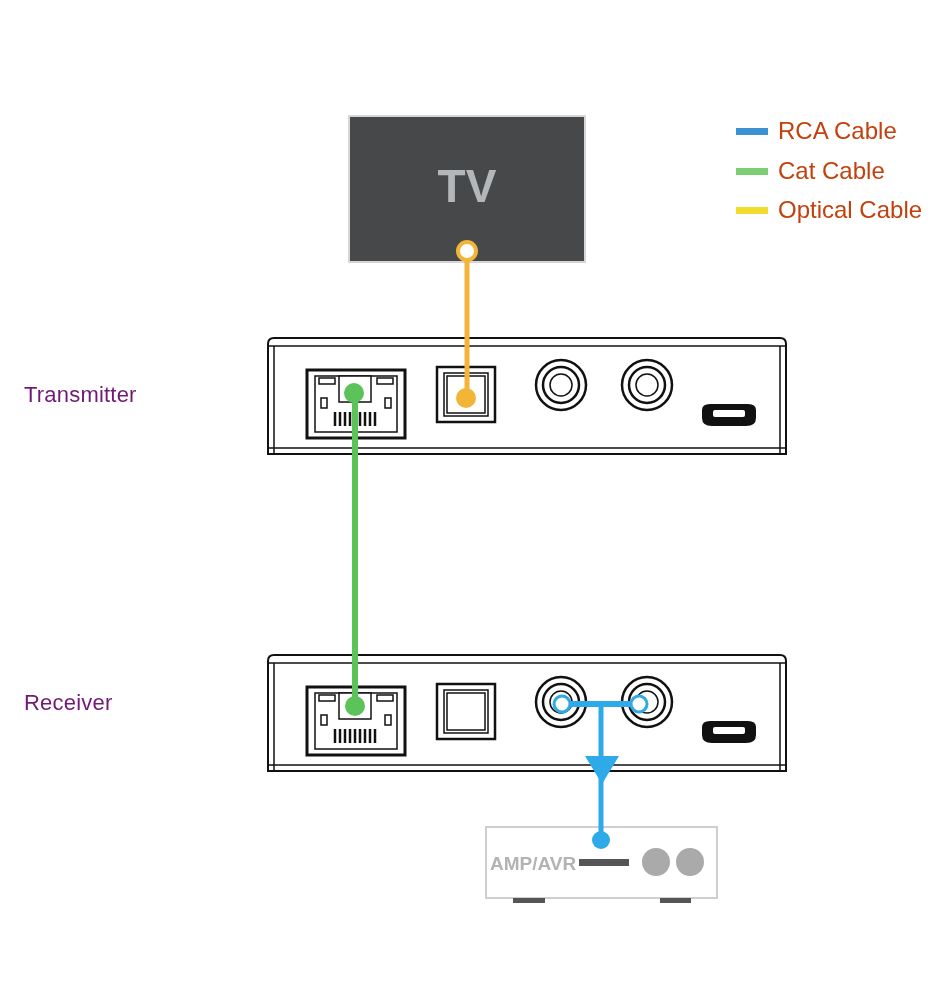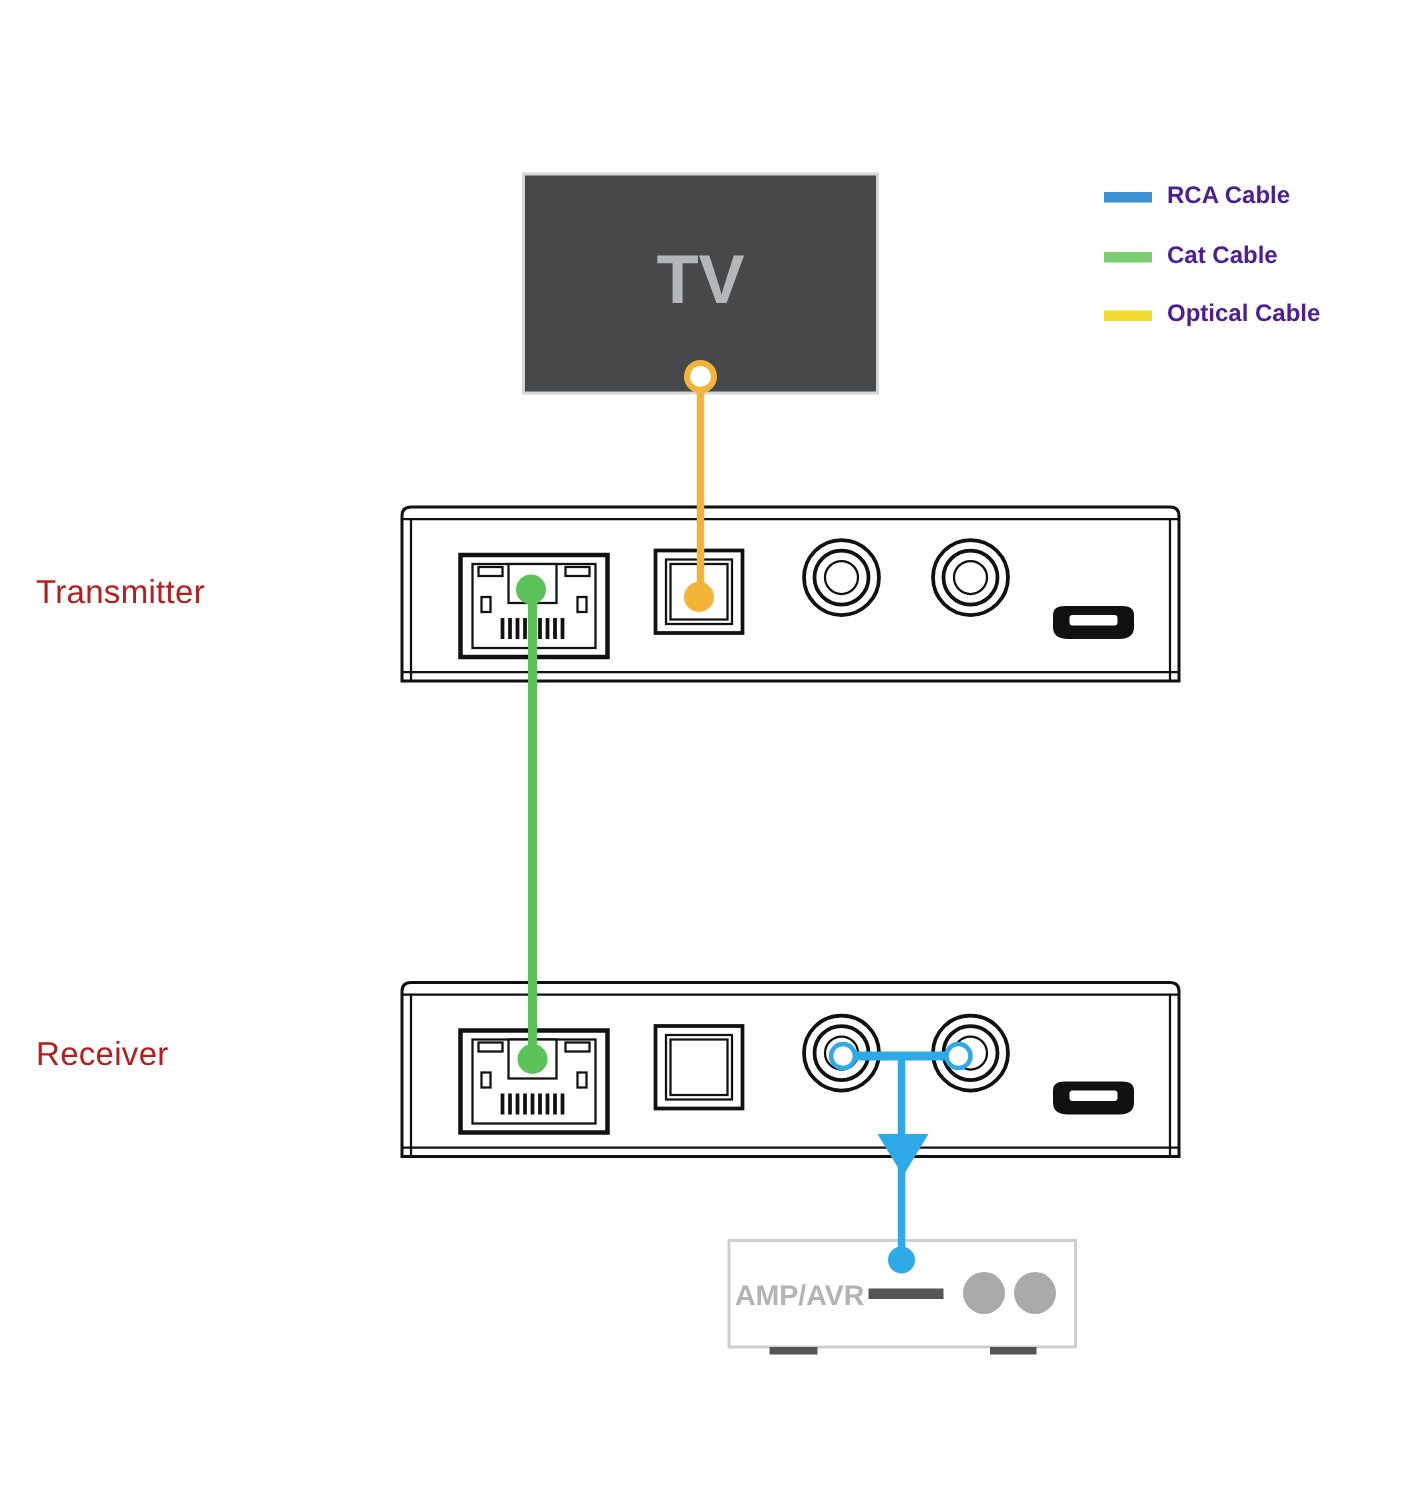--- a/index.html
+++ b/index.html
@@ -1,22 +1,22 @@
 <!DOCTYPE html>
 <html><head>
 <meta charset="utf-8">
 <style>
   html, body { margin: 0; padding: 0; background: #ffffff; }
   body { width: 939px; height: 1000px; position: relative; overflow: hidden;
          font-family: "Liberation Sans", "DejaVu Sans", sans-serif; }
   .abs { position: absolute; }
-  .side-label { position: absolute; font-size: 22px; color: #b91c1c; font-weight: normal; letter-spacing: 0.2px; }
+  .side-label { position: absolute; font-size: 22px; color: #701a75; font-weight: normal; letter-spacing: 0.2px; }
   .legend-item { position: absolute; left: 736px; height: 24px; display: flex; align-items: center; }
   .legend-swatch { width: 32px; height: 7px; margin-right: 10px; }
-  .legend-label { font-size: 16px; font-weight: bold; color: #4c1d95; }
+  .legend-label { font-size: 24px; font-weight: normal; color: #c2410c; }
   svg text { font-family: "Liberation Sans", "DejaVu Sans", sans-serif; }
 </style>
 </head>
 <body>
 
 <div class="legend-item" style="top:119px;">
   <div class="legend-swatch" style="background:#3b92d2;"></div>
   <span class="legend-label">RCA Cable</span>
 </div>
 <div class="legend-item" style="top:159px;">

